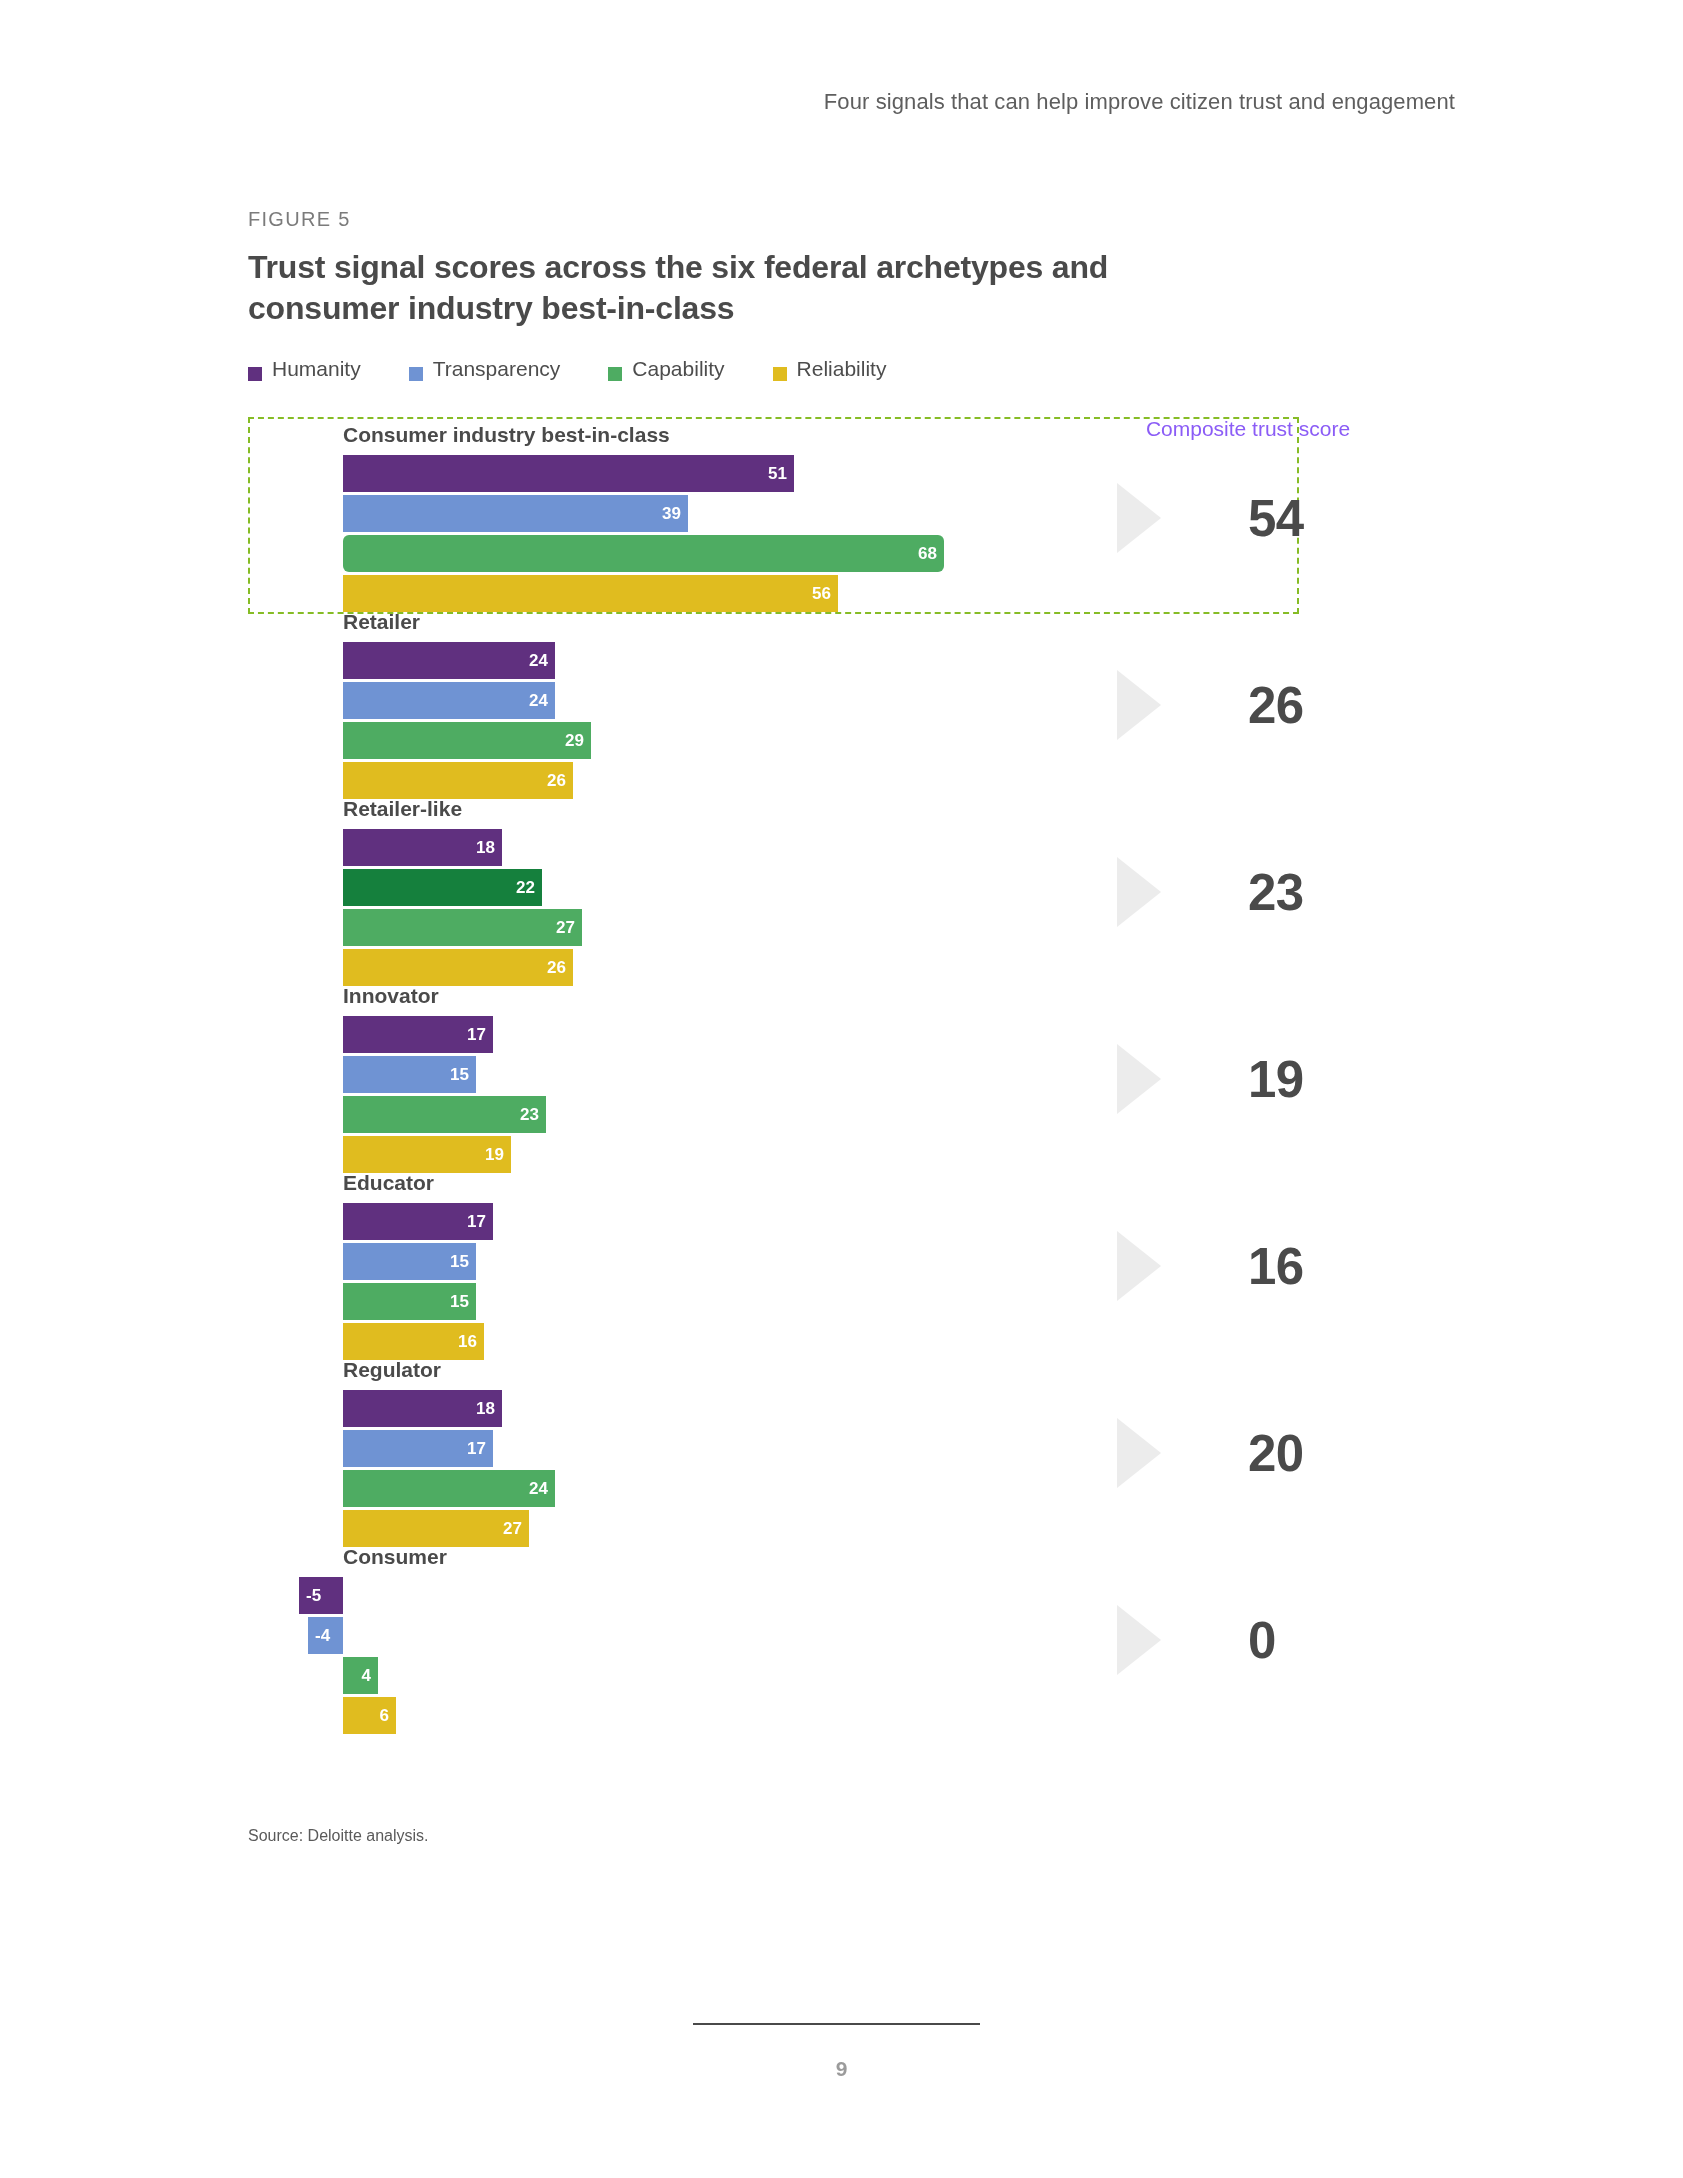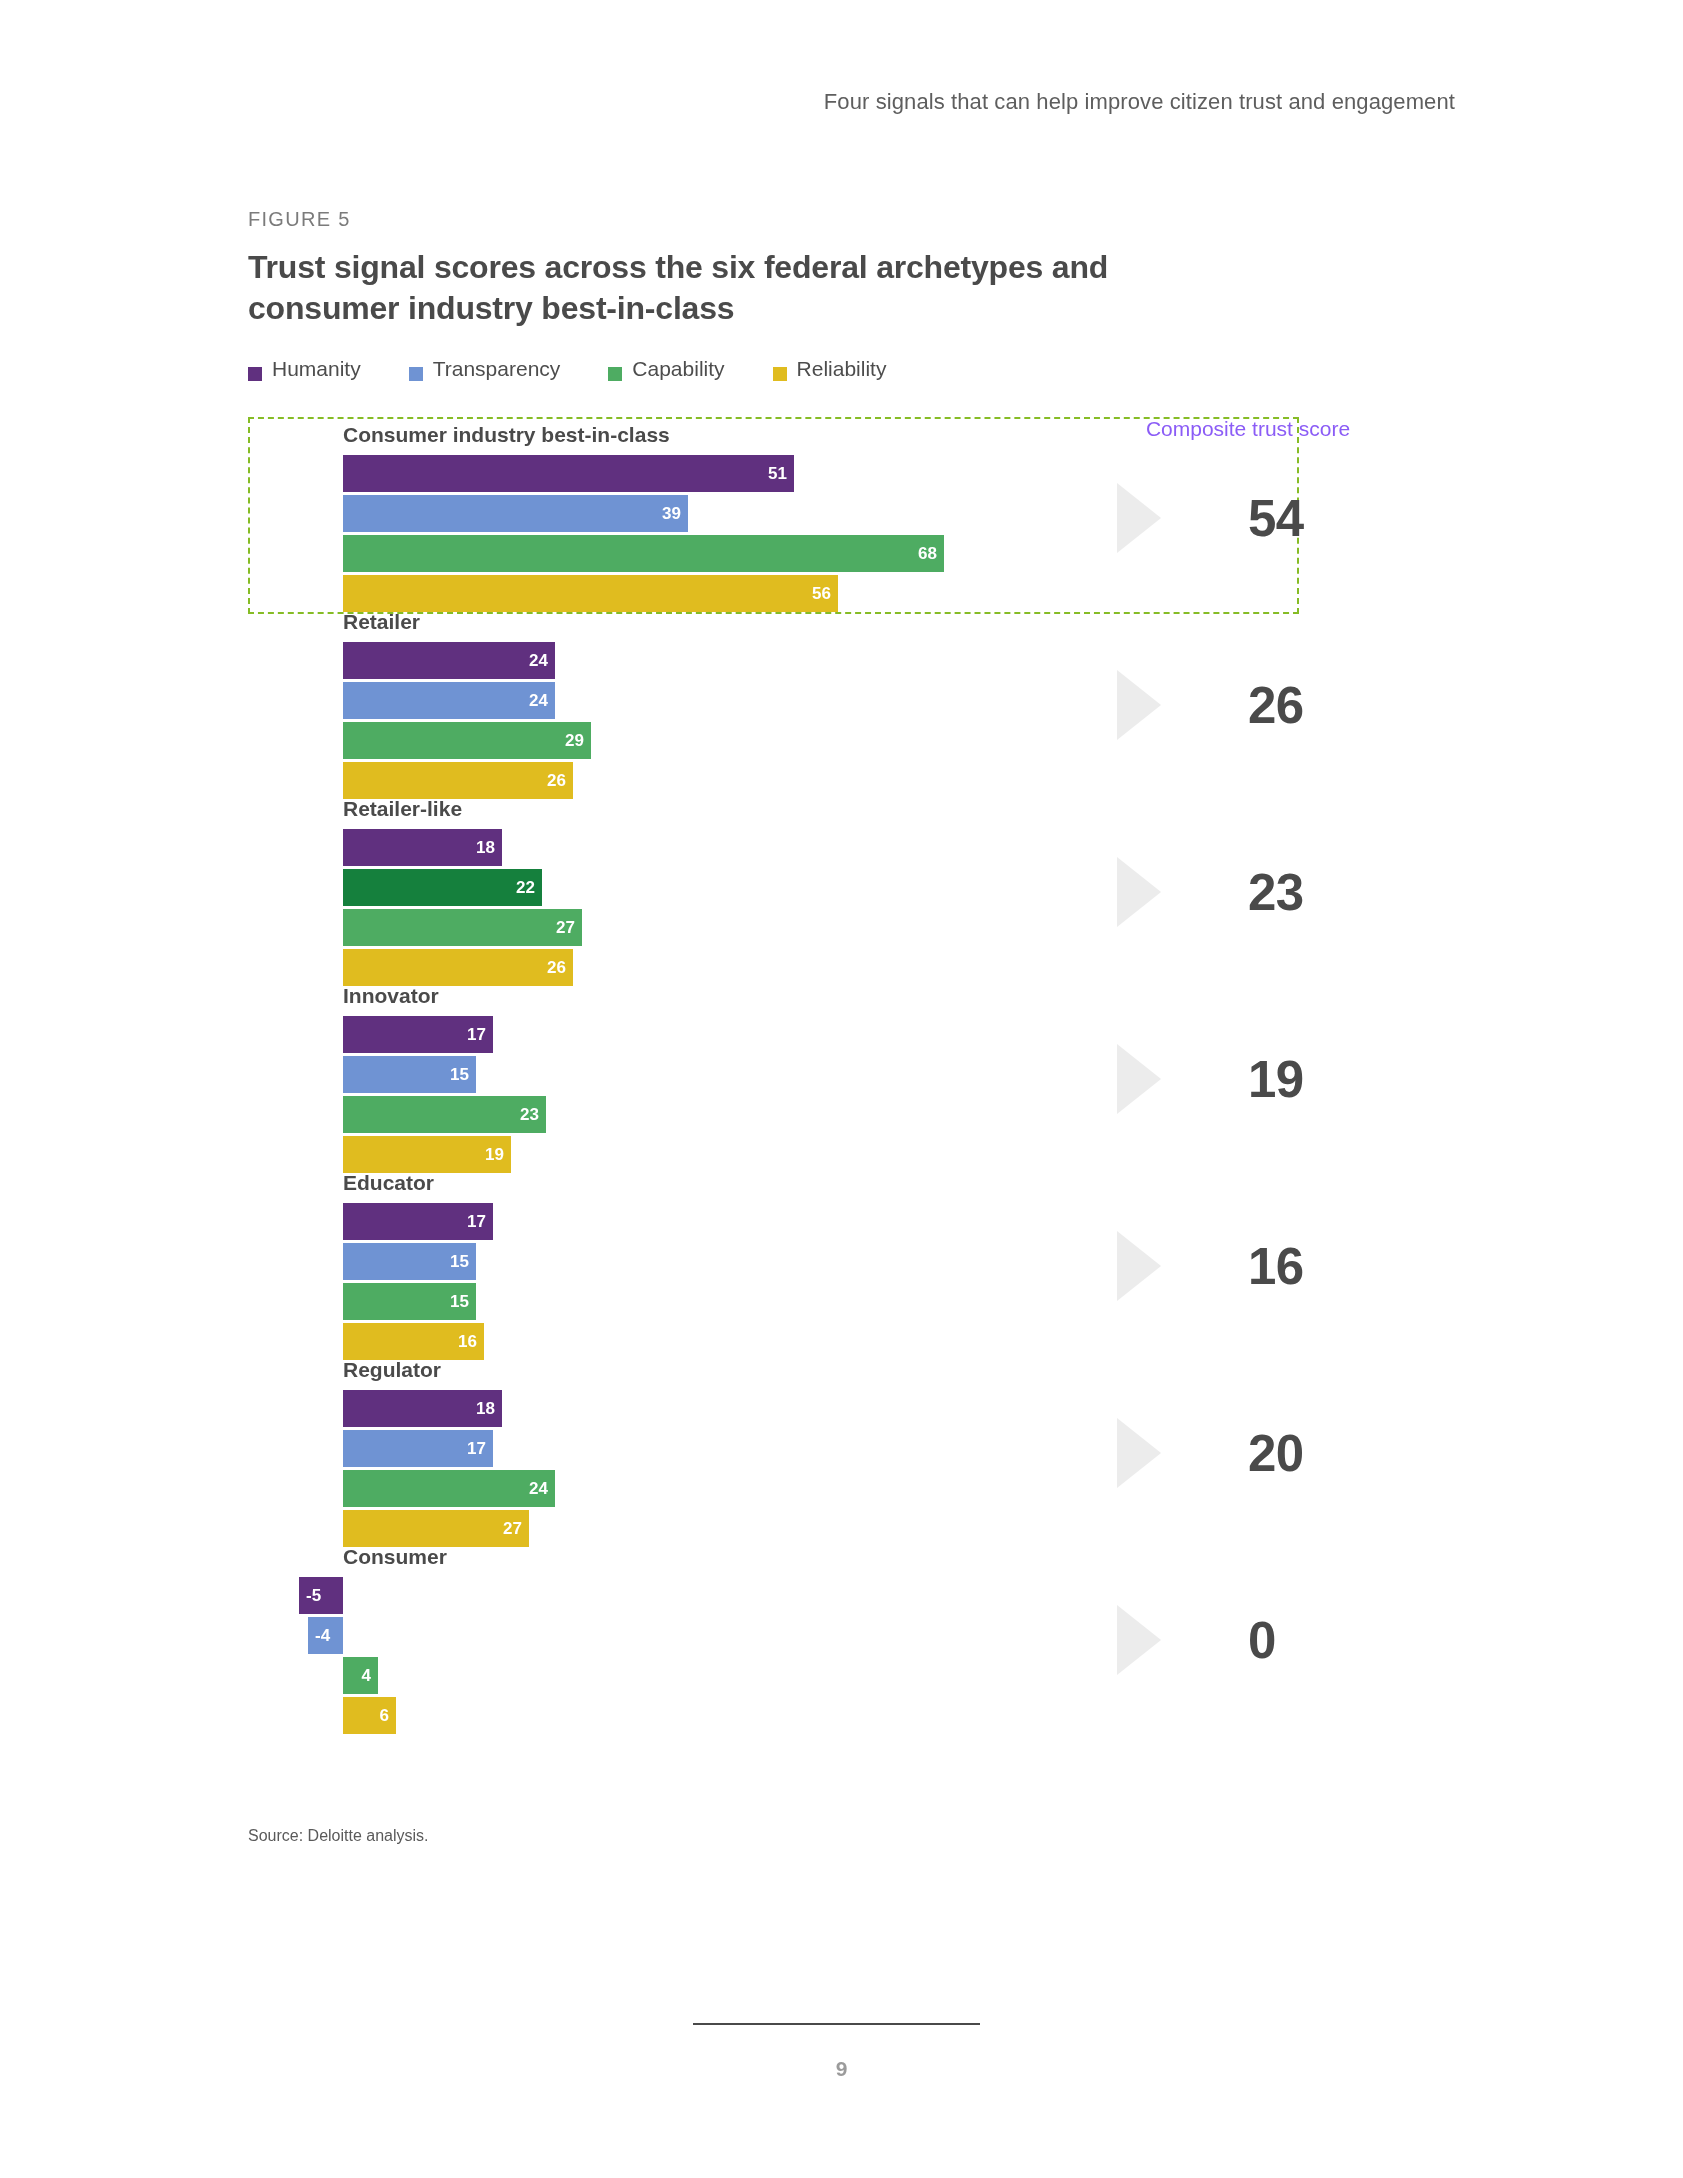--- a/index.html
+++ b/index.html
@@ -253,21 +253,21 @@
               <div class="bar" style="background: rgb(96, 48, 127); left: 95px; width: 451px;">
                 <span class="bar-value">51</span>
               </div>
             </div>
             <div class="bar-row">
               <div class="bar" style="background: rgb(111, 147, 211); left: 95px; width: 345px;">
                 <span class="bar-value">39</span>
               </div>
             </div>
             <div class="bar-row">
-              <div class="bar" style="background: rgb(78, 172, 98); left: 95px; width: 601px;">
+              <div class="bar" style="background: rgb(78, 172, 98); left: 95px; width: 601px; border-radius: 6px;">
                 <span class="bar-value">68</span>
               </div>
             </div>
             <div class="bar-row">
               <div class="bar" style="background: rgb(224, 188, 31); left: 95px; width: 495px;">
                 <span class="bar-value">56</span>
               </div>
             </div>
           </div>
           <div class="composite">

